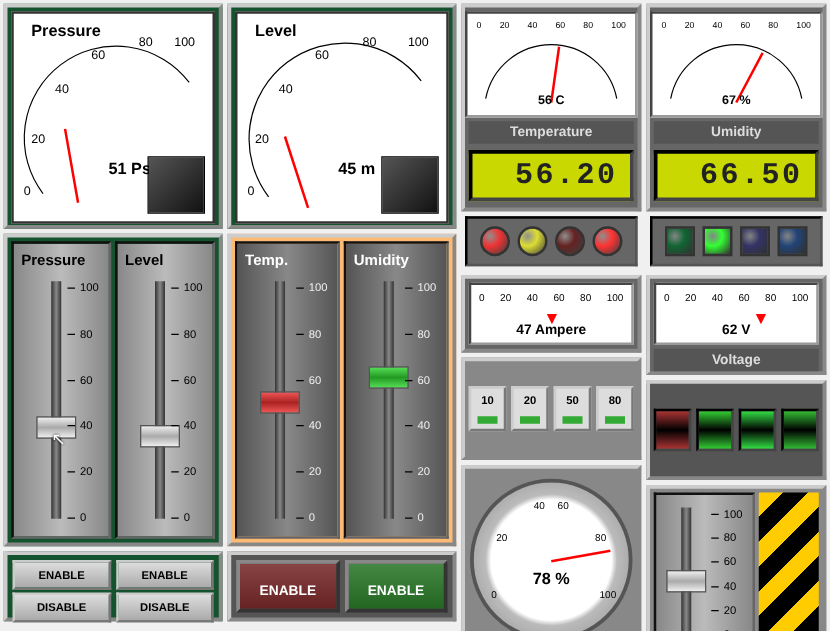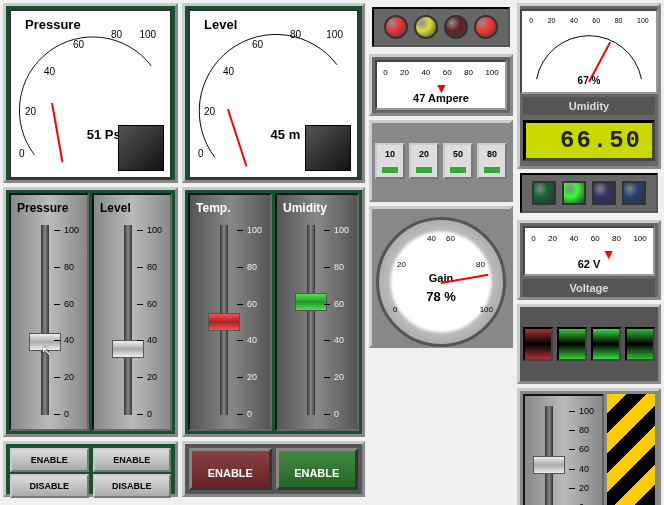--- a/index.html
+++ b/index.html
@@ -116,21 +116,21 @@
         <div style="position:absolute;font-size:10px;left:14px;bottom:60px">20</div>
         <div style="position:absolute;font-size:10px;left:33px;top:55px">40</div>
         <div style="position:absolute;font-size:10px;left:62px;top:28px">60</div>
         <div style="position:absolute;font-size:10px;left:100px;top:18px">80</div>
         <div style="position:absolute;font-size:10px;right:14px;top:18px">100</div>
         <div class="needle" style="transform:rotate(-18deg) translateX(-30px);bottom:20px;"></div>
         <div class="gauge-val"><span>45</span> <span>m</span></div>
         <div class="gauge-black"></div>
       </div>
     </div>
-    <div class="box" style="height:250px; display:flex; gap:3px; padding:3px; margin-top:4px; background:#14532d;">
+    <div class="box" style="height:250px; display:flex; gap:3px; padding:3px; margin-top:4px; background:#fdba74;">
       <div class="slider-box" style="flex:1; background:linear-gradient(90deg,#555,#888,#555);">
         <div class="slider-title" style="color:#fff">Temp.</div>
         <div class="slider-track"></div>
         <div class="slider-knob" style="top:118px; background:linear-gradient(#e55,#a22,#e55);"></div>
         <div class="slider-scale" style="color:#eee">
             <div>100</div>
             <div>80</div>
             <div>60</div>
             <div>40</div>
             <div>20</div>
@@ -151,20 +151,39 @@
           </div>
       </div>
     </div>
     <div class="box btn-row" style="margin-top:4px; height:56px; background:#555;">
       <div class="big-btn" style="--c1:#844;--c2:#622;">ENABLE</div>
       <div class="big-btn" style="--c1:#484;--c2:#262;">ENABLE</div>
     </div>
   </div>
 
   <div class="col" style="width:144px;">
+    <div class="box col" style="background:#666;">
+      <div class="mini-gauge">
+        <svg viewBox="0 0 138 85" style="position:absolute;inset:0">
+            <path d="M 15 70 A 55 55 0 0 1 123 70" fill="none" stroke="#000"></path>
+          </svg>
+        <div style="position:absolute;left:50%;bottom:10px;width:2px;height:45px;background:red;transform-origin:bottom;transform:translateX(-50%) rotate(8deg);"></div>
+        <div style="position:absolute;bottom:6px;width:100%;text-align:center;font-size:10px;font-weight:bold"><span>56</span> <span>C</span></div>
+        <div style="position:absolute;top:6px;width:100%;font-size:7px;display:flex;justify-content:space-around">
+            <span>0</span>
+            <span>20</span>
+            <span>40</span>
+            <span>60</span>
+            <span>80</span>
+            <span>100</span>
+          </div>
+      </div>
+      <div class="mini-label">Temperature</div>
+      <div class="lcd">56.20</div>
+    </div>
     <div class="box leds" style="margin-top:4px;">
       <div class="led" style="--c:#e33"></div>
       <div class="led" style="--c:#dd3"></div>
       <div class="led" style="--c:#622"></div>
       <div class="led" style="--c:#f33"></div>
     </div>
     <div class="box col" style="margin-top:4px;background:#666;">
       <div class="meter-box">
         <div class="meter-scale">
             <span>0</span>
@@ -179,21 +198,20 @@
       </div>
     </div>
     <div class="box switches" style="margin-top:4px;background:#888;">
       <div class="switch"><span>10</span></div>
       <div class="switch"><span>20</span></div>
       <div class="switch"><span>50</span></div>
       <div class="switch"><span>80</span></div>
     </div>
     <div class="box" style="margin-top:4px;background:#888;padding:4px;height:142px;">
       <div class="round-gauge">
-        <div style="position:absolute;top:42%;width:100%;text-align:center;font-size:11px;font-weight:bold">Gain</div>
         <div style="position:absolute;top:56%;width:100%;text-align:center;font-size:13px;font-weight:bold"><span>78</span> <span>%</span></div>
         <div style="position:absolute;left:50%;top:50%;width:48px;height:2px;background:red;transform-origin:left;transform:rotate(-10deg);"></div>
         <div style="position:absolute;inset:10px;font-size:8px;">
           <span style="position:absolute;left:4px;bottom:20px">0</span>
           <span style="position:absolute;left:8px;top:30px">20</span>
           <span style="position:absolute;left:38px;top:4px">40</span>
           <span style="position:absolute;right:38px;top:4px">60</span>
           <span style="position:absolute;right:8px;top:30px">80</span>
           <span style="position:absolute;right:0;bottom:20px">100</span>
         </div>

